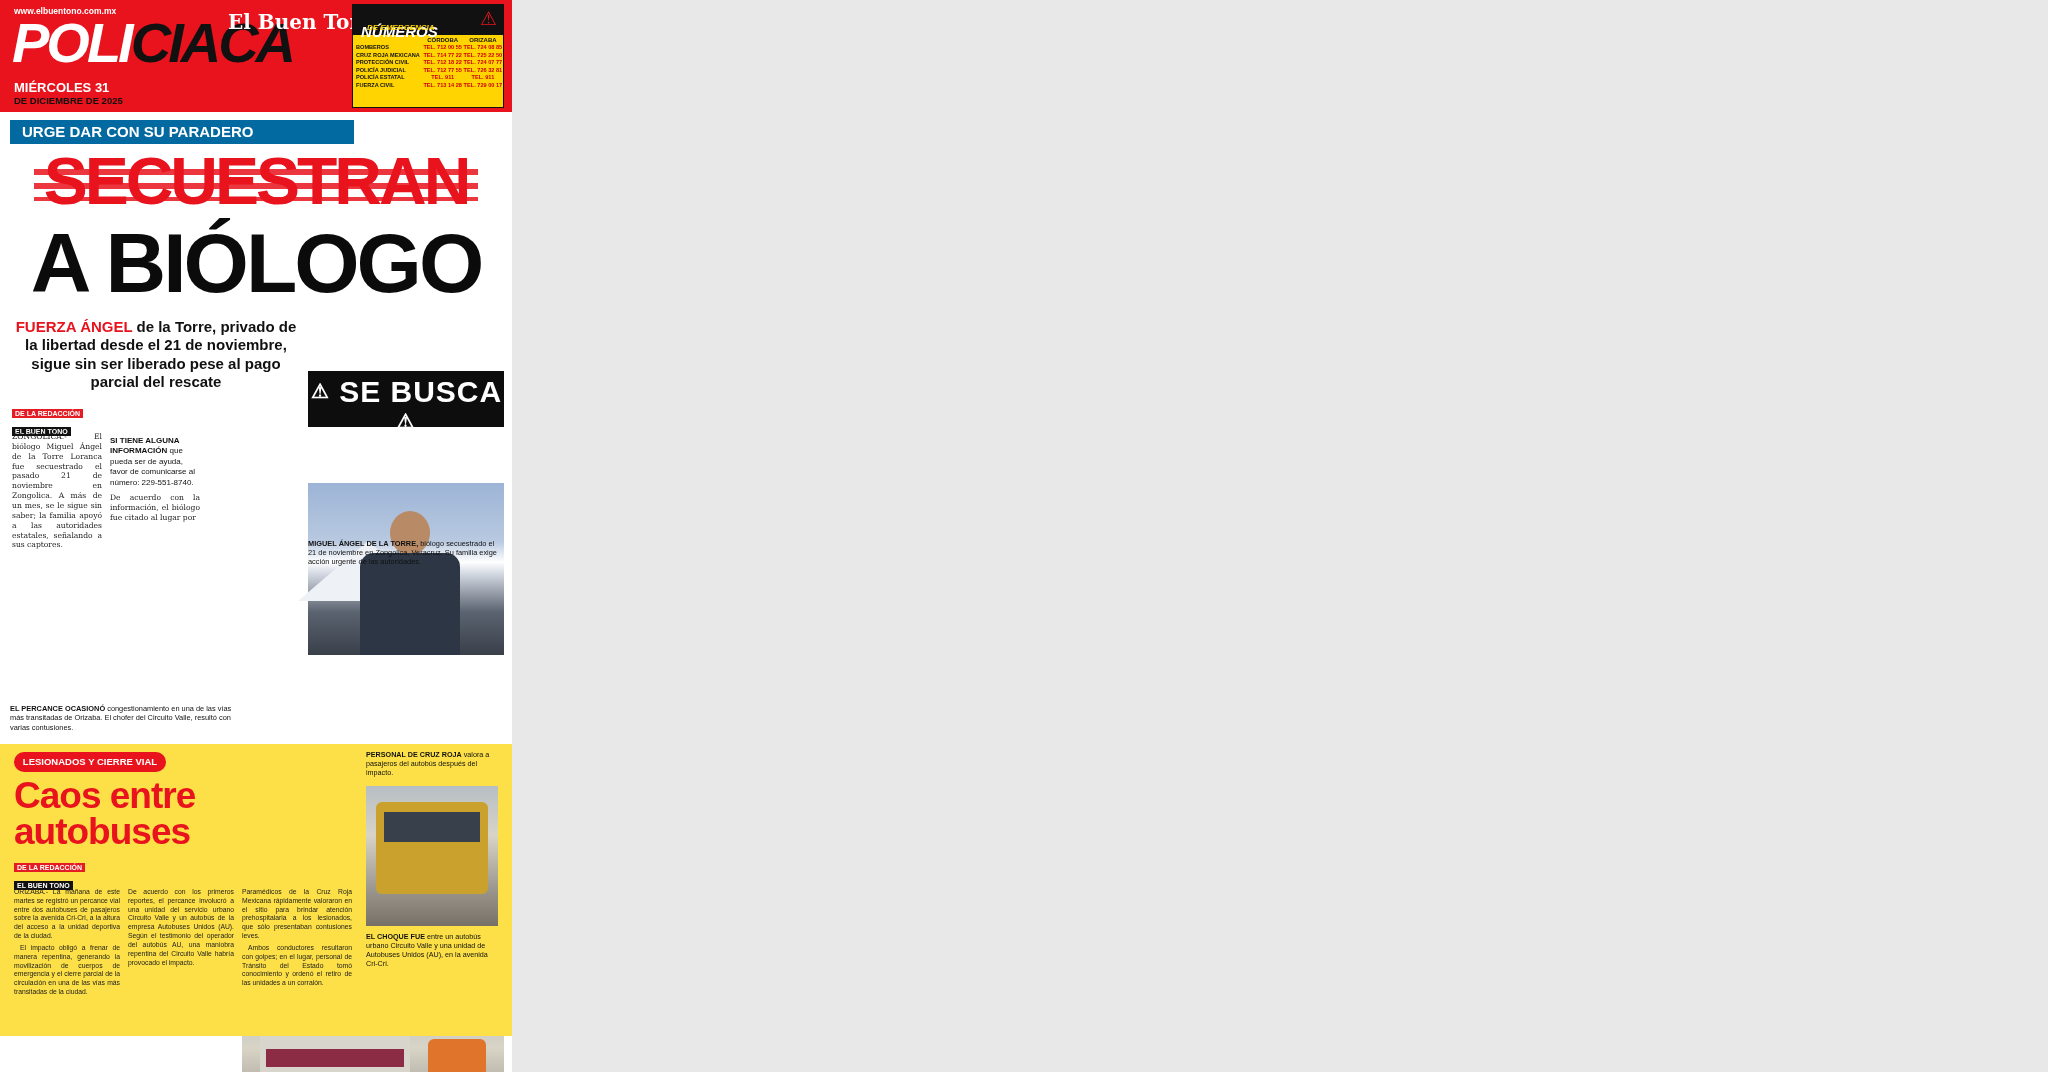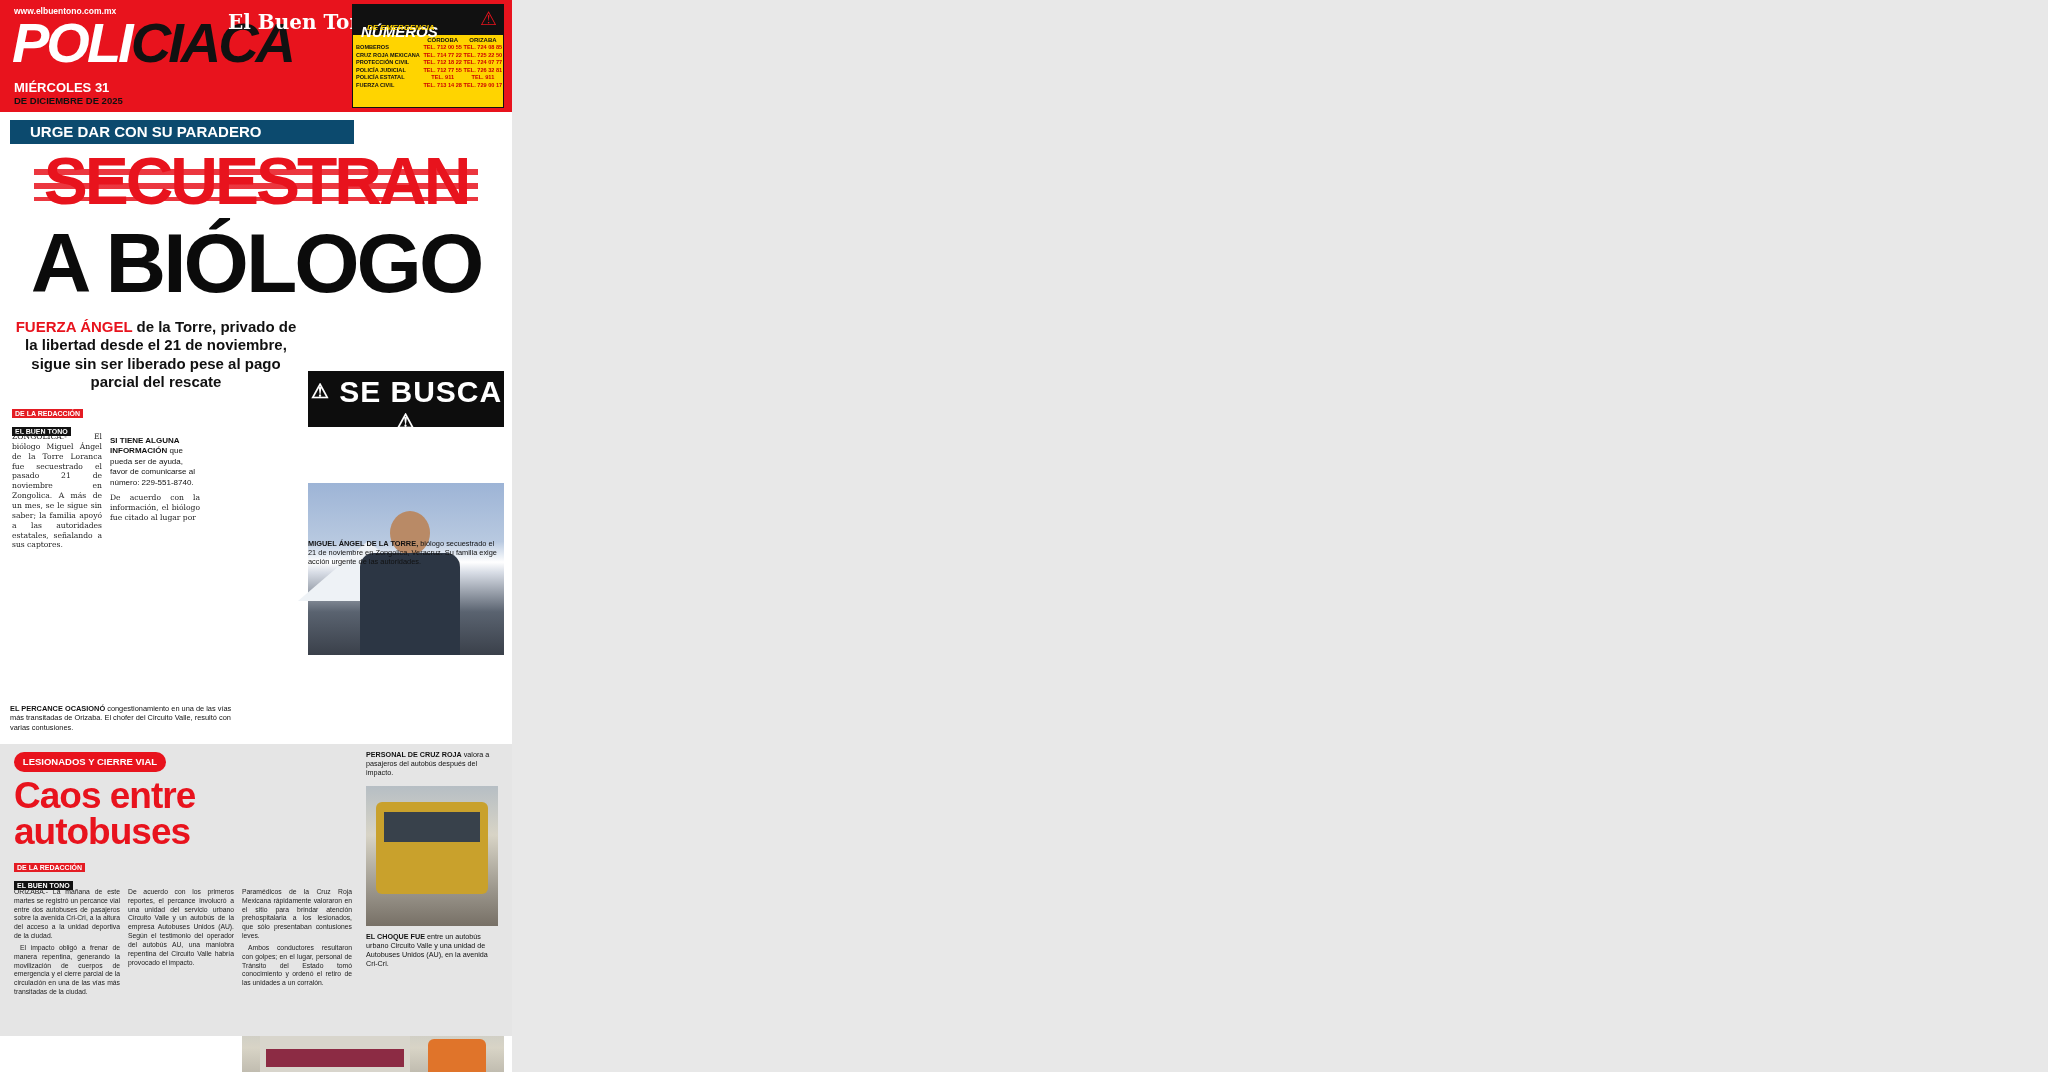--- a/index.html
+++ b/index.html
@@ -89,36 +89,36 @@
   .poli4 .r{color:#fff;} .poli4 .k{color:#111;}
   .emerg{background:#ffd400; border:1px solid #111; position:relative; font-family:"Liberation Sans",sans-serif;}
   .emerg .hd{background:#111; height:30px; position:relative;}
   .emerg .hd .t1{position:absolute; left:8px; top:2px; font:italic 900 15px "Liberation Sans",sans-serif; color:#fff;margin-top:16px;}
   .emerg .hd .t2{position:absolute; left:14px; top:18px; font:italic 800 8px "Liberation Sans",sans-serif; color:#ffd400;}
   .emerg .tri{position:absolute; right:6px; top:2px; font-size:19px; color:#e8131d;}
   .emerg table{width:100%; border-collapse:collapse; font-size:5.6px; line-height:1.35;}
   .emerg th{color:#111; font-weight:800; text-align:center; font-size:6px; padding-top:1px;}
   .emerg td.lbl{color:#111; font-weight:700; text-align:left; padding-left:3px; white-space:nowrap;}
   .emerg td.tel{color:#c00; font-weight:700; text-align:center; white-space:nowrap;}
-  .kickbar4{background:#0c4a6e; color:#fff; font:800 15px/24px "Liberation Sans",sans-serif; padding-left:20px;}
+  .kickbar4{background:#0369a1; color:#fff; font:800 15px/24px "Liberation Sans",sans-serif; padding-left:12px;}
   .h-sec{position:relative; text-align:center; font:900 66px/0.95 "Liberation Sans",sans-serif; letter-spacing:-3px; color:#e8131d;}
   .h-sec .stripes{position:absolute; left:6%; right:6%; top:18%; height:64%; background:repeating-linear-gradient(180deg,transparent 0 8px,#e8131d 8px 14px); opacity:.85;}
   .h-bio{text-align:center; font:900 84px/0.9 "Liberation Sans",sans-serif; letter-spacing:-3px; color:#0b0b0b;}
   .deck4{font:800 15px/1.22 "Liberation Sans",sans-serif; color:#111; text-align:center;}
   .deck4 .r{color:#e8131d;}
   .infobox{font:800 8px/1.3 "Liberation Sans",sans-serif; color:#111;}
   .sebusca{background:#0d0d0d; position:relative; color:#fff;}
   .sebusca .bar{font:800 30px/1 "Liberation Sans",sans-serif; text-align:center; padding-top:6px; letter-spacing:1px;}
   .sebusca .warn{color:#fff; font-size:20px; vertical-align:4px;}
   .sebusca .sub{font:italic 700 10px "Liberation Sans",sans-serif; text-align:center; padding:4px 0 5px; border-top:2px solid #fff; margin-top:5px;}
   .portrait{background:linear-gradient(180deg,#9db4d6 0%,#b8c9e0 34%,#ffffff 46%,#d8dde6 52%,#5a6370 75%,#3a404a 100%); position:relative;}
   .mtn{position:absolute; left:-10px; top:34%; width:0; height:0; border-left:70px solid transparent; border-right:70px solid transparent; border-bottom:60px solid #eef2f6;}
   .cranephoto{background:linear-gradient(180deg,#aab4ba 0%,#c9cdcf 30%,#8e9496 70%,#6f7476 100%); position:relative;}
   .busphoto{background:linear-gradient(180deg,#b6bec4 0%,#d8d4c6 35%,#9a958b 75%,#777066 100%); position:relative;}
-  .yellowband{background:#e5e5e5;}
+  .yellowband{background:#fde047;}
   .kickbox-caos{background:#e8131d; color:#fff; font:800 9.5px/20px "Liberation Sans",sans-serif; text-align:center; height:20px;}
   .h-caos{font:900 37px/0.95 "Liberation Sans",sans-serif; color:#e8131d; letter-spacing:-1px;}
   .smallcols .bodycol{font-family:"Liberation Sans",sans-serif; font-size:6.8px;}
   .capy{font:700 7.2px/1.25 "Liberation Sans",sans-serif; color:#111;}
 </style>
 </head>
 <body>
 
 <div class="stage">
 

